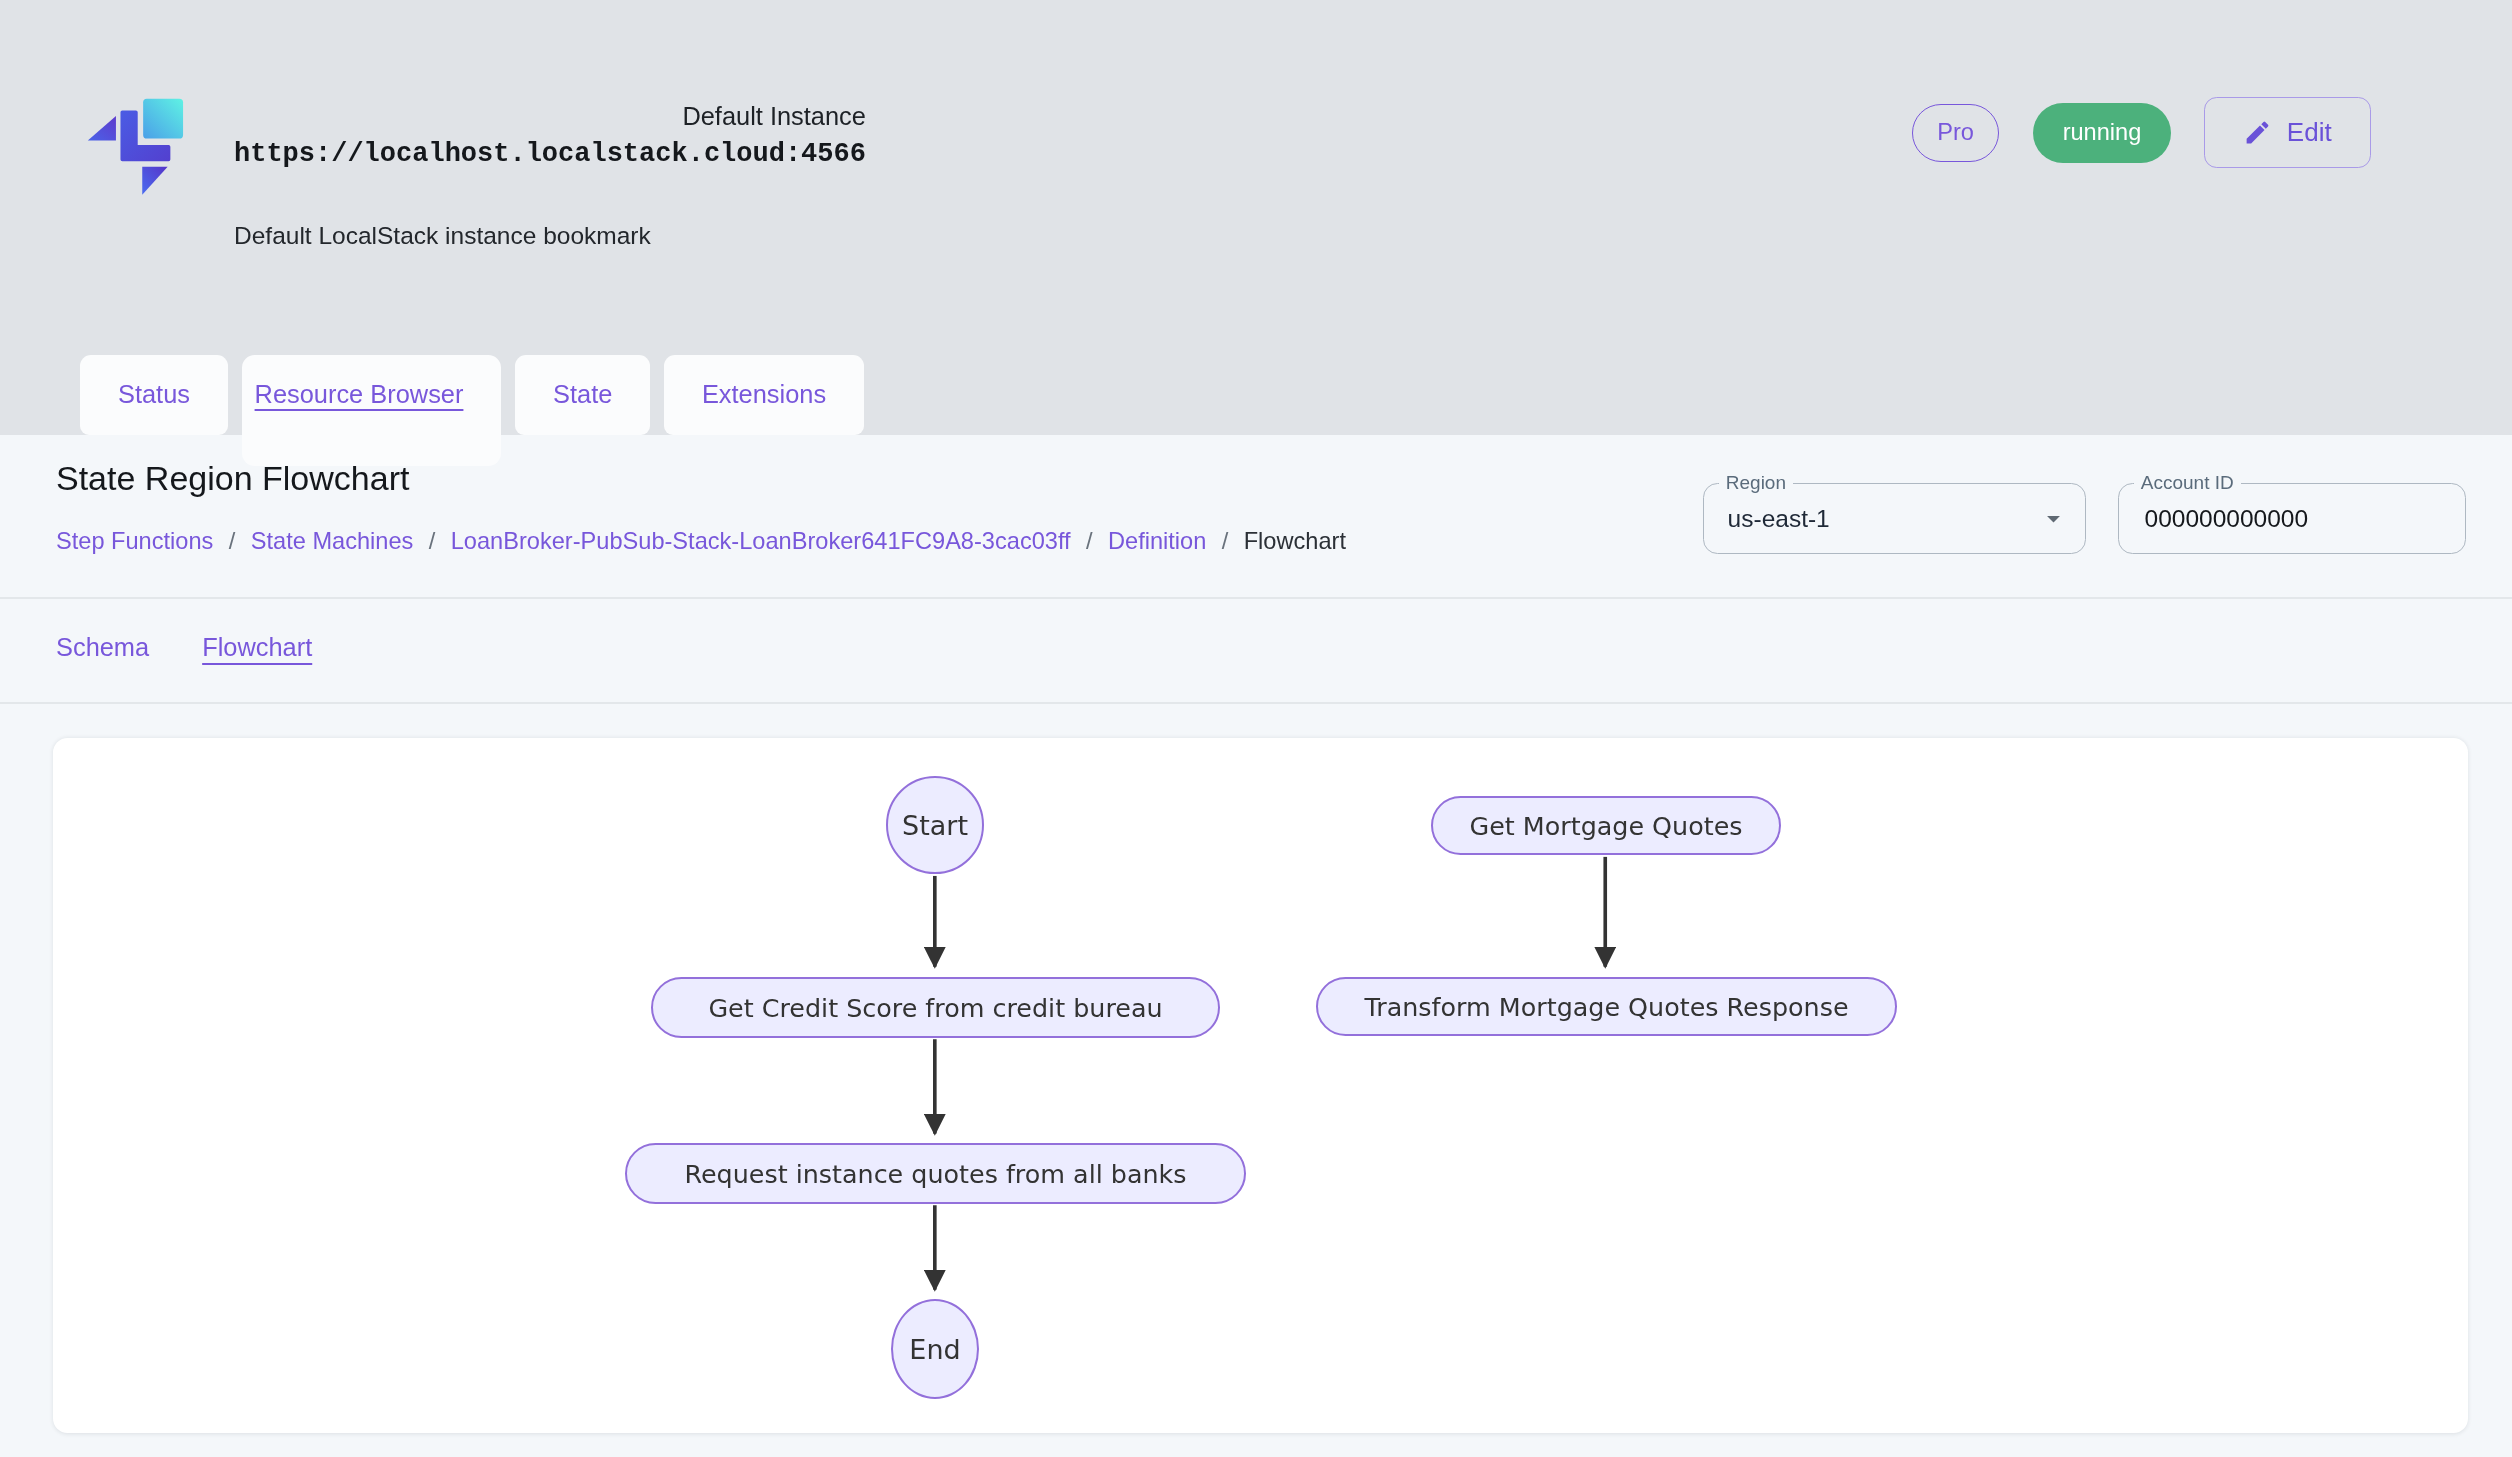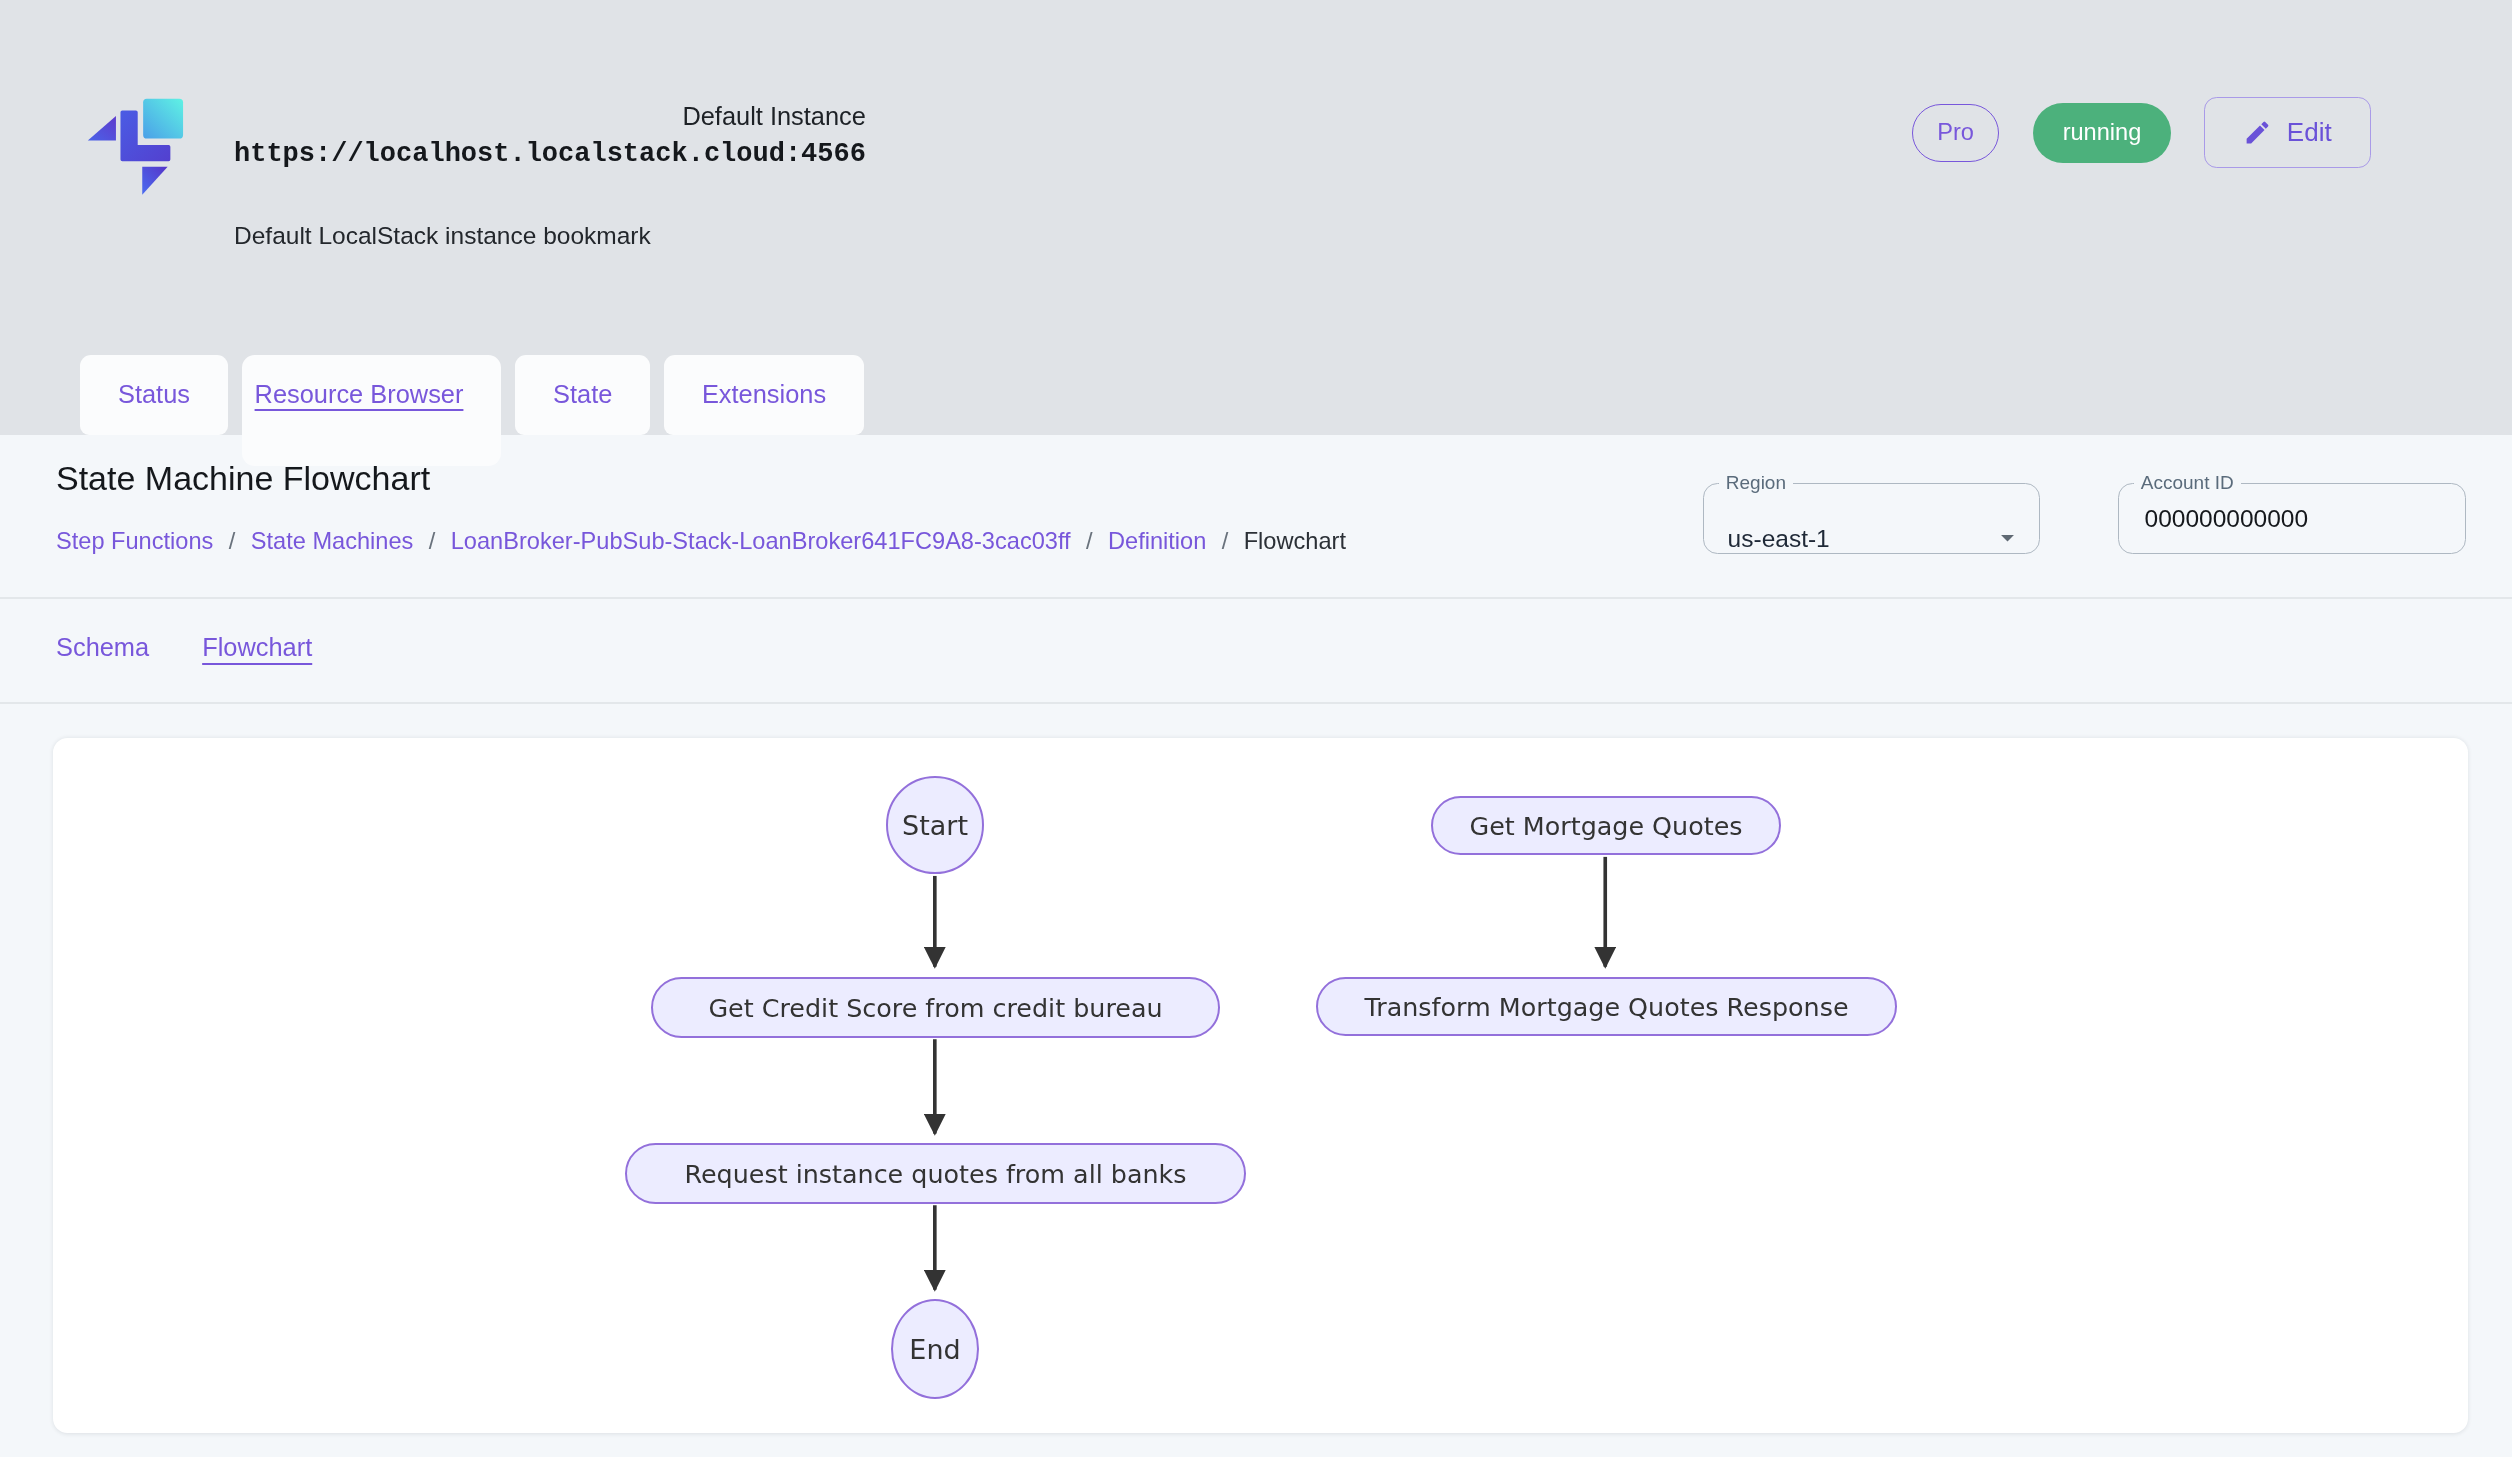--- a/index.html
+++ b/index.html
@@ -39,21 +39,21 @@
   
   .content{position:absolute;left:0;top:435px;width:2512px;height:1022px;background:#f4f7fa;}
   .page-title{position:absolute;left:56px;top:23.6px;font-size:34px;font-weight:500;color:#15181c;}
   .breadcrumb{position:absolute;left:56px;top:93px;display:flex;align-items:center;gap:15.4px;font-size:23.6px;white-space:nowrap;}
   .crumb-link{color:#7857db;cursor:pointer;}
   .crumb-sep{color:#69727c;}
   .crumb-current{color:#2b3036;}
 
   .field{position:absolute;box-sizing:border-box;height:71px;border:1.8px solid #aeb8c2;border-radius:14.5px;background:transparent;}
   .field-label{position:absolute;top:-11.8px;left:14.5px;background:#f4f7fa;padding:0 7.3px;font-size:19px;color:#5a6b7b;line-height:22px;}
-  .field-region{left:1703px;top:48px;width:337px;display:flex;align-items:flex-end;justify-content:space-between;padding:0 16.3px 0 23.6px;cursor:pointer;}
+  .field-region{left:1703px;top:48px;width:383px;display:flex;align-items:center;justify-content:space-between;padding:0 16.3px 0 23.6px;cursor:pointer;}
   .field-region .value{font-size:24.5px;color:#1f2937;}
   .field-account{left:2118px;top:48px;width:348px;}
   .field-account input{border:none;outline:none;background:transparent;width:299px;height:64px;margin:1.8px 0 0 23.6px;font-size:24.5px;color:#15181c;font-family:"Liberation Sans",sans-serif;}
 
   .divider{position:absolute;left:0;width:2512px;height:1.8px;background:#e3e7ea;}
   .divider-1{top:162px;}
   .divider-2{top:267px;}
 
   .subtabs{position:absolute;left:56px;top:198px;display:flex;gap:53px;font-size:25.4px;}
   .subtab{color:#7857db;cursor:pointer;}
@@ -135,21 +135,21 @@
           <span class="tab-label">State</span>
         </div>
       <div class="tab">
           <span class="tab-label">Extensions</span>
         </div>
     </div>
   </div>
 
   <div class="content">
 
-    <div class="page-title">State Machine Flowchart</div>
+    <div class="page-title">State Region Flowchart</div>
 
     <div class="breadcrumb">
       <span class="crumb-link">Step Functions</span>
       <span class="crumb-sep">/</span>
       <span class="crumb-link">State Machines</span>
       <span class="crumb-sep">/</span>
       <span class="crumb-link">LoanBroker-PubSub-Stack-LoanBroker641FC9A8-3cac03ff</span>
       <span class="crumb-sep">/</span>
       <span class="crumb-link">Definition</span>
       <span class="crumb-sep">/</span>

